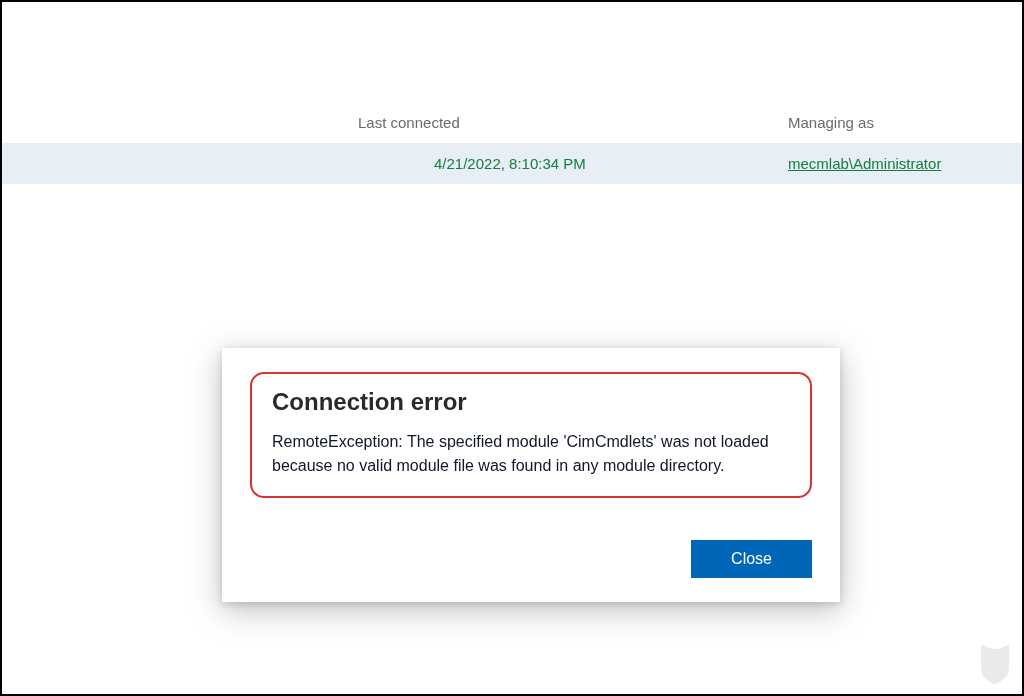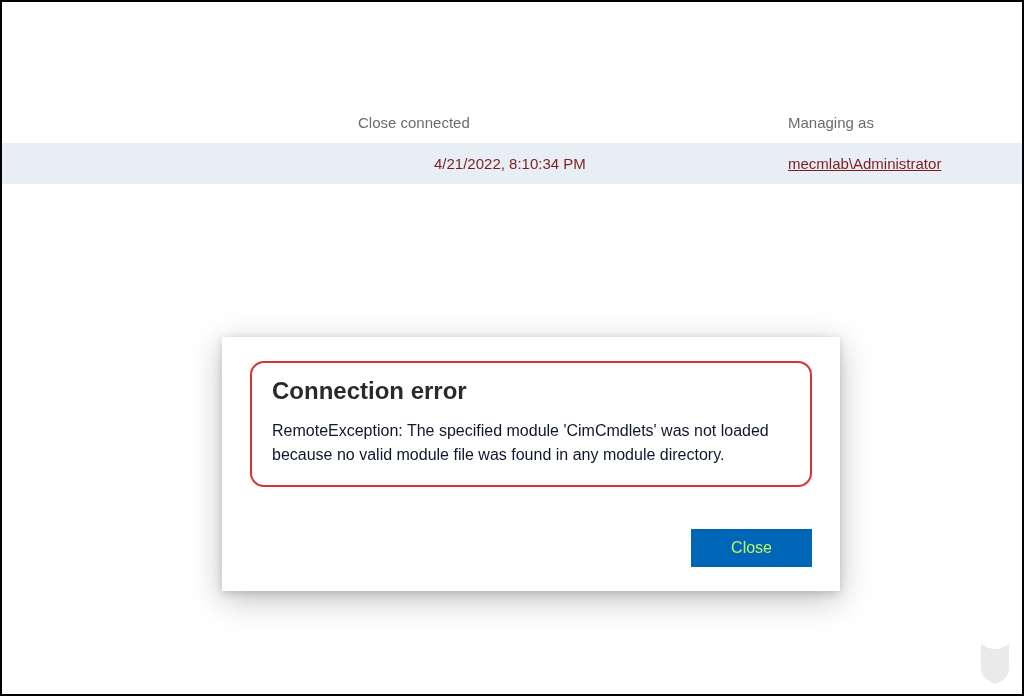--- a/index.html
+++ b/index.html
@@ -30,35 +30,35 @@
       margin-left: 356px;
       width: 400px;
     }
     .col-managing-as {
       margin-left: 30px;
     }
     .table-row {
       display: flex;
       padding: 12px 0;
       background: #e8eef5;
-      color: #7f1d1d;
+      color: #15803d;
       font-size: 15px;
     }
     .cell-last-connected {
       margin-left: 432px;
       width: 324px;
     }
     .cell-managing-as {
       margin-left: 30px;
       text-decoration: underline;
     }
     .dialog {
       position: absolute;
       left: 220px;
-      top: 335px;
+      top: 346px;
       width: 618px;
       background: #ffffff;
       box-shadow: 0 8px 30px rgba(0,0,0,0.25), 0 2px 8px rgba(0,0,0,0.15);
       padding: 24px 28px 24px 28px;
     }
     .dialog-content {
       border: 2px solid #d63333;
       border-radius: 14px;
       padding: 14px 20px 18px 20px;
       margin-bottom: 42px;
@@ -73,42 +73,42 @@
       font-size: 16px;
       color: #0f172a;
       line-height: 1.5;
     }
     .dialog-footer {
       display: flex;
       justify-content: flex-end;
     }
     .close-button {
       background: #0067b8;
-      color: #bef264;
+      color: #ffffff;
       border: none;
       padding: 10px 40px;
       font-size: 16px;
       font-weight: 500;
       cursor: pointer;
     }
     .watermark {
       position: absolute;
       right: 6px;
       bottom: 6px;
       width: 42px;
       height: 48px;
       opacity: 0.15;
     }
   </style>
 </head>
 <body>
 
 <div class="table-container">
   <div class="table-header">
-    <div class="col-last-connected">Close connected</div>
+    <div class="col-last-connected">Last connected</div>
     <div class="col-managing-as">Managing as</div>
   </div>
   <div class="table-row">
     <div class="cell-last-connected">4/21/2022, 8:10:34 PM</div>
     <div class="cell-managing-as">mecmlab\Administrator</div>
   </div>
 </div>
 
 <div class="dialog">
   <div class="dialog-content">

